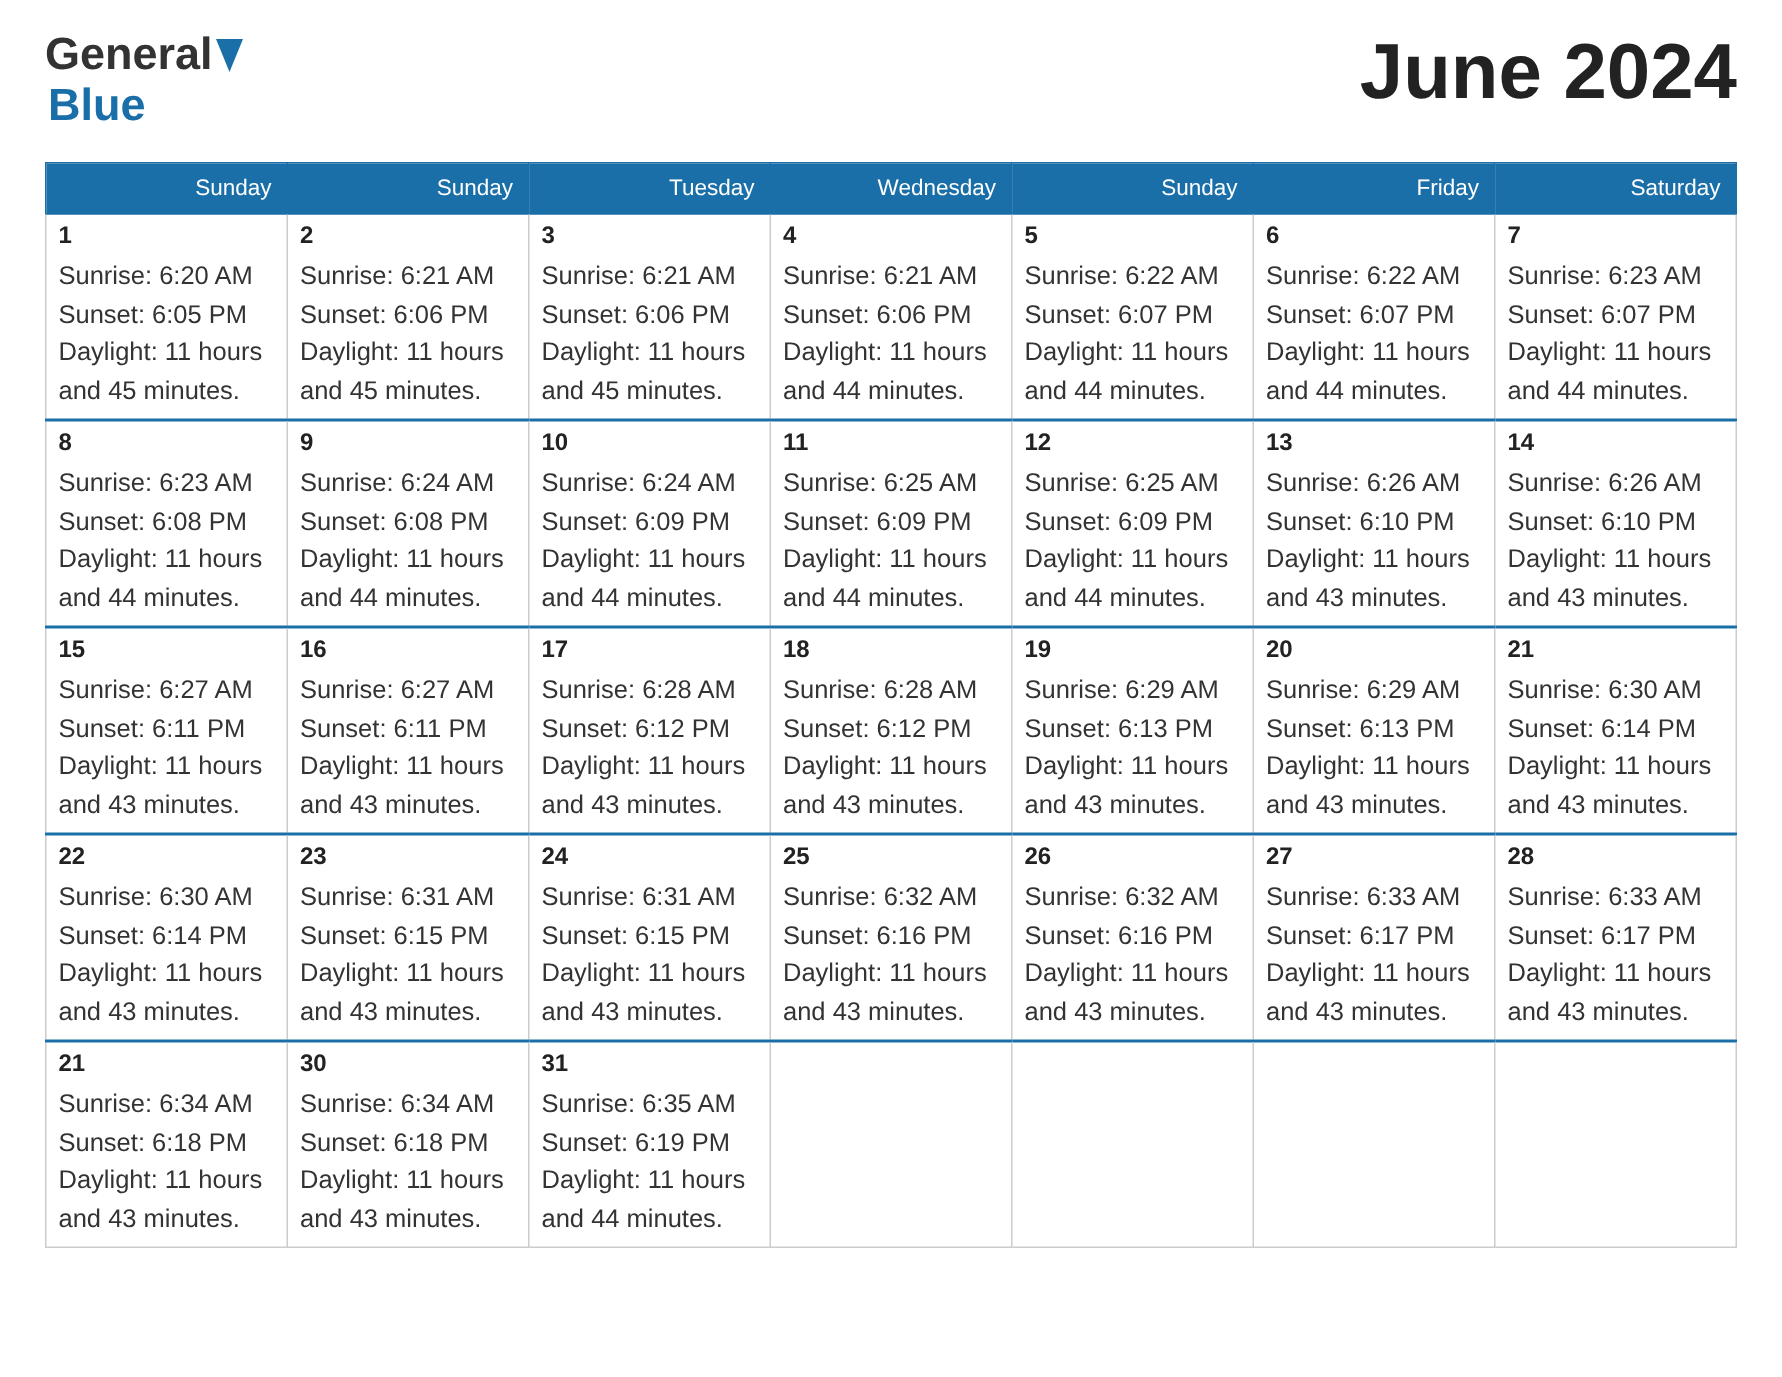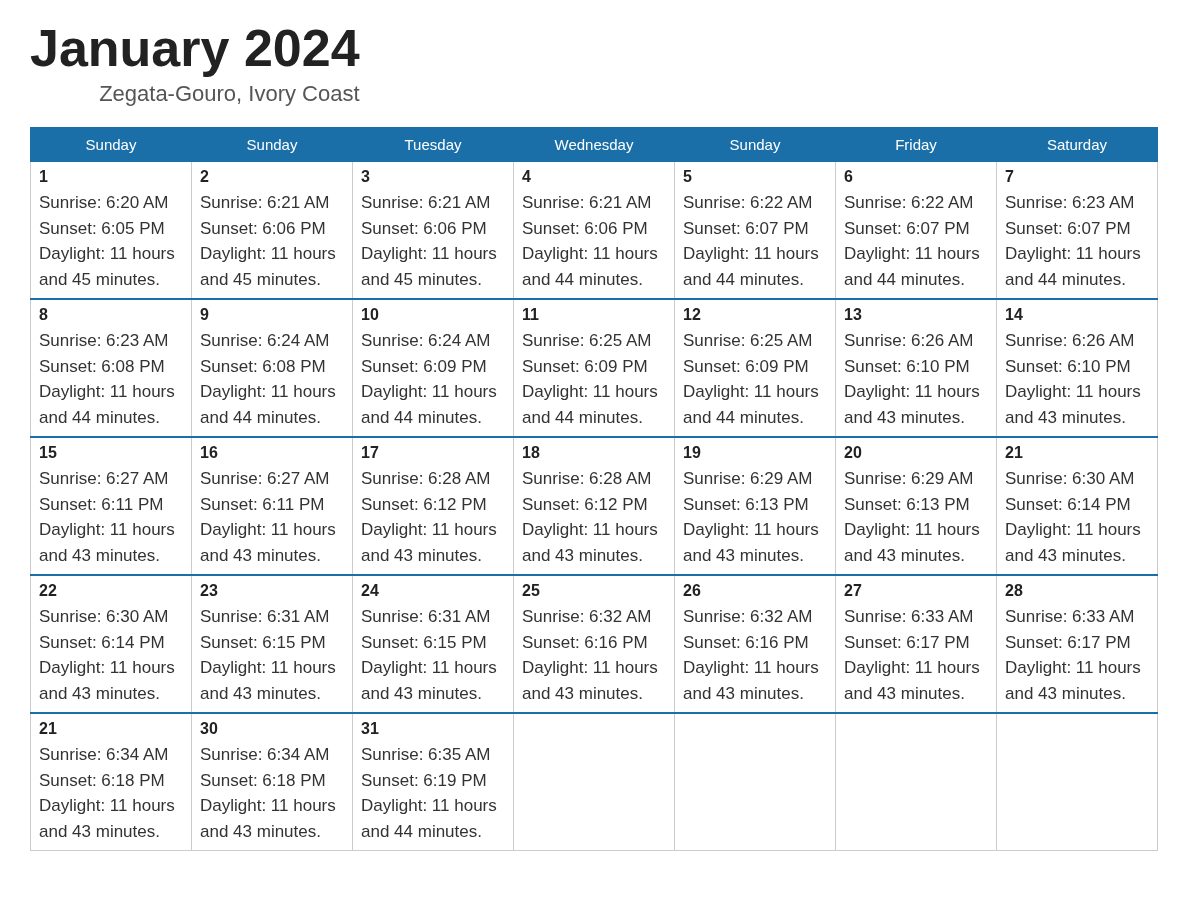--- a/index.html
+++ b/index.html
@@ -45,21 +45,21 @@
       width: 100%;
       border-collapse: collapse;
       border: 1px solid #1a6fa8;
     }
     .calendar-table th {
       background-color: #1a6fa8;
       color: #fff;
       font-size: 15px;
       font-weight: normal;
       padding: 8px 10px;
-      text-align: center;
+      text-align: right;
       border: 1px solid #1a6fa8;
     }
     .calendar-table td {
       vertical-align: top;
       padding: 6px 8px;
       border: 1px solid #ccc;
       width: 14.28%;
       min-height: 100px;
     }
     .day-number {
@@ -85,23 +85,31 @@
       align-items: center;
     }
     .logo-arrow-svg {
       margin-left: 2px;
     }
   </style>
 </head>
 <body>
 
 <div class="header">
+  <div class="logo">
+    <div class="logo-line1">
+      <span class="logo-general" style="font-size:30px;font-weight:bold;color:#333;">General</span>
+      <svg class="logo-arrow-svg" width="18" height="22" viewBox="0 0 18 22">
+        <polygon points="0,0 18,0 9,22" fill="#1a6fa8"></polygon>
+      </svg>
+    </div>
+    <span class="logo-blue-text" style="color:#1a6fa8;font-size:30px;font-weight:bold;margin-left:2px;">Blue</span>
+  </div>
   <div class="title-section">
-    <div class="month-title">January 2024</div>
-    <div class="location-title">Zegata-Gouro, Ivory Coast</div>
+    <div class="month-title">June 2024</div>
   </div>
 </div>
 
 <table class="calendar-table">
   <thead>
     <tr>
     <th>Sunday</th>
         <th>Sunday</th>
         <th>Tuesday</th>
         <th>Wednesday</th>

